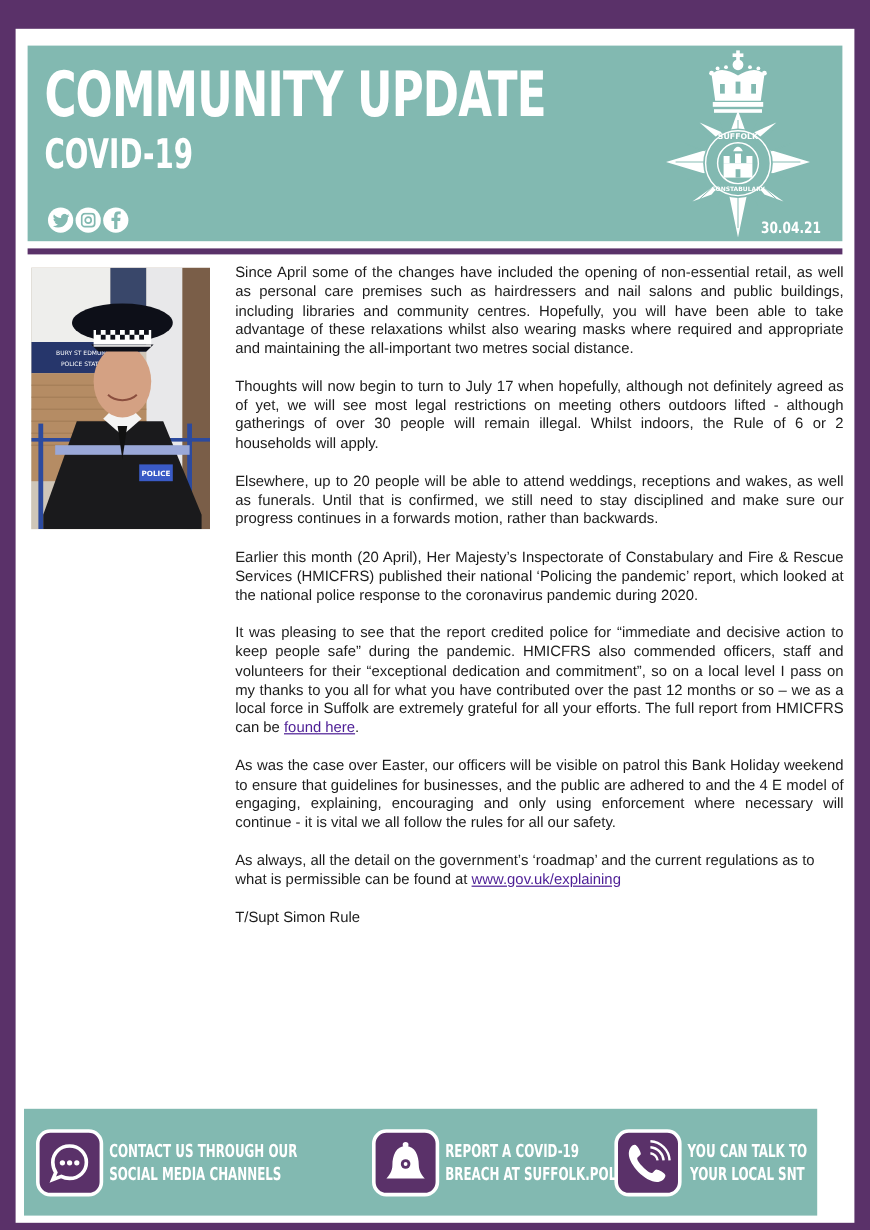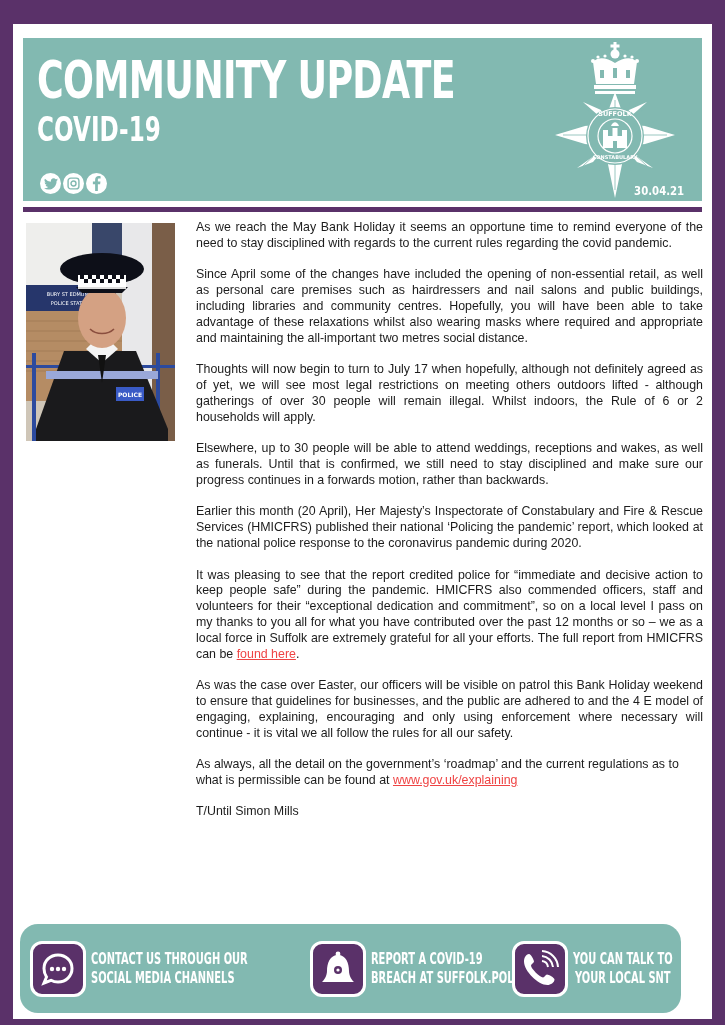--- a/index.html
+++ b/index.html
@@ -47,26 +47,25 @@
   }
   .photo {
     position: absolute; left: 13px; top: 199px; width: 149px; height: 218px;
     overflow: hidden; background: #d9d3c9;
   }
   .body-text {
     position: absolute; left: 183px; top: 196px; width: 507px;
     font-size: 12.4px; line-height: 15.8px; color: #1c1c1c; text-align: justify;
   }
   .body-text p { margin: 0 0 15.8px 0; }
-  .body-text a { color: #ef4444; }
+  .body-text a { color: #4c1d95; }
   .signature { text-align: left; }
   .footer {
     position: absolute; left: 7px; top: 900px; width: 661px; height: 89px;
     background: #82b9b1;
-    border-radius: 18px;
   }
   .fitem { position: absolute; top: 17px; display: flex; align-items: center; }
   .ficon {
     width: 50px; height: 50px; border: 3px solid #ffffff; border-radius: 12px;
     background: #5a3169; display: flex; align-items: center; justify-content: center;
   }
   .flabel {
     margin-left: 5px; color: #ffffff; font-family: "DejaVu Sans", sans-serif;
     font-weight: bold; font-size: 15px; line-height: 19px;
     transform: scaleX(0.66); transform-origin: left center; white-space: nowrap;
@@ -205,29 +204,28 @@
           <rect x="74" y="56" width="4" height="4"></rect>
         <rect x="82" y="56" width="4" height="4"></rect>
           <rect x="90" y="56" width="4" height="4"></rect>
       </g>
       <path d="M50 64h52l-6 6H56z" fill="#0d0f18"></path>
       <rect x="52" y="64" width="48" height="2" fill="#dddddd"></rect>
     </svg>
   </div>
 
   <div class="body-text">
-    <p>As we reach the May Bank Holiday it seems an opportune time to remind everyone of the need to stay disciplined with regards to the current rules regarding the covid pandemic.</p>
     <p>Since April some of the changes have included the opening of non-essential retail, as well as personal care premises such as hairdressers and nail salons and public buildings, including libraries and community centres. Hopefully, you will have been able to take advantage of these relaxations whilst also wearing masks where required and appropriate and maintaining the all-important two metres social distance.</p>
     <p>Thoughts will now begin to turn to July 17 when hopefully, although not definitely agreed as of yet, we will see most legal restrictions on meeting others outdoors lifted - although gatherings of over 30 people will remain illegal. Whilst indoors, the Rule of 6 or 2 households will apply.</p>
-    <p>Elsewhere, up to 30 people will be able to attend weddings, receptions and wakes, as well as funerals. Until that is confirmed, we still need to stay disciplined and make sure our progress continues in a forwards motion, rather than backwards.</p>
+    <p>Elsewhere, up to 20 people will be able to attend weddings, receptions and wakes, as well as funerals. Until that is confirmed, we still need to stay disciplined and make sure our progress continues in a forwards motion, rather than backwards.</p>
     <p>Earlier this month (20 April), Her Majesty’s Inspectorate of Constabulary and Fire &amp; Rescue Services (HMICFRS) published their national ‘Policing the pandemic’ report, which looked at the national police response to the coronavirus pandemic during 2020.</p>
     <p><span>It was pleasing to see that the report credited police for “immediate and decisive action to keep people safe” during the pandemic. HMICFRS also commended officers, staff and volunteers for their “exceptional dedication and commitment”, so on a local level I pass on my thanks to you all for what you have contributed over the past 12 months or so – we as a local force in Suffolk are extremely grateful for all your efforts. The full report from HMICFRS can be </span><a href="#">found here</a><span>.</span></p>
     <p>As was the case over Easter, our officers will be visible on patrol this Bank Holiday weekend to ensure that guidelines for businesses, and the public are adhered to and the 4 E model of engaging, explaining, encouraging and only using enforcement where necessary will continue - it is vital we all follow the rules for all our safety.</p>
     <p class="signature"><span>As always, all the detail on the government’s ‘roadmap’ and the current regulations as to what is permissible can be found at </span><a href="#">www.gov.uk/explaining</a></p>
-    <p class="signature">T/Until Simon Mills</p>
+    <p class="signature">T/Supt Simon Rule</p>
   </div>
 
   <div class="footer">
     <div class="fitem" style="left:10px;">
       <div class="ficon">
         <svg width="38" height="38" viewBox="0 0 38 38">
           <path d="M19 5c8 0 14 6 14 13.5S27 32 19 32c-2.5 0-5-.6-7-1.7L5 33l2.5-6C6 24.7 5 21.7 5 18.5 5 11 11 5 19 5z" fill="none" stroke="#ffffff" stroke-width="3"></path>
           <circle cx="13" cy="19" r="2.2" fill="#ffffff"></circle>
             <circle cx="19" cy="19" r="2.2" fill="#ffffff"></circle>
             <circle cx="25" cy="19" r="2.2" fill="#ffffff"></circle>

